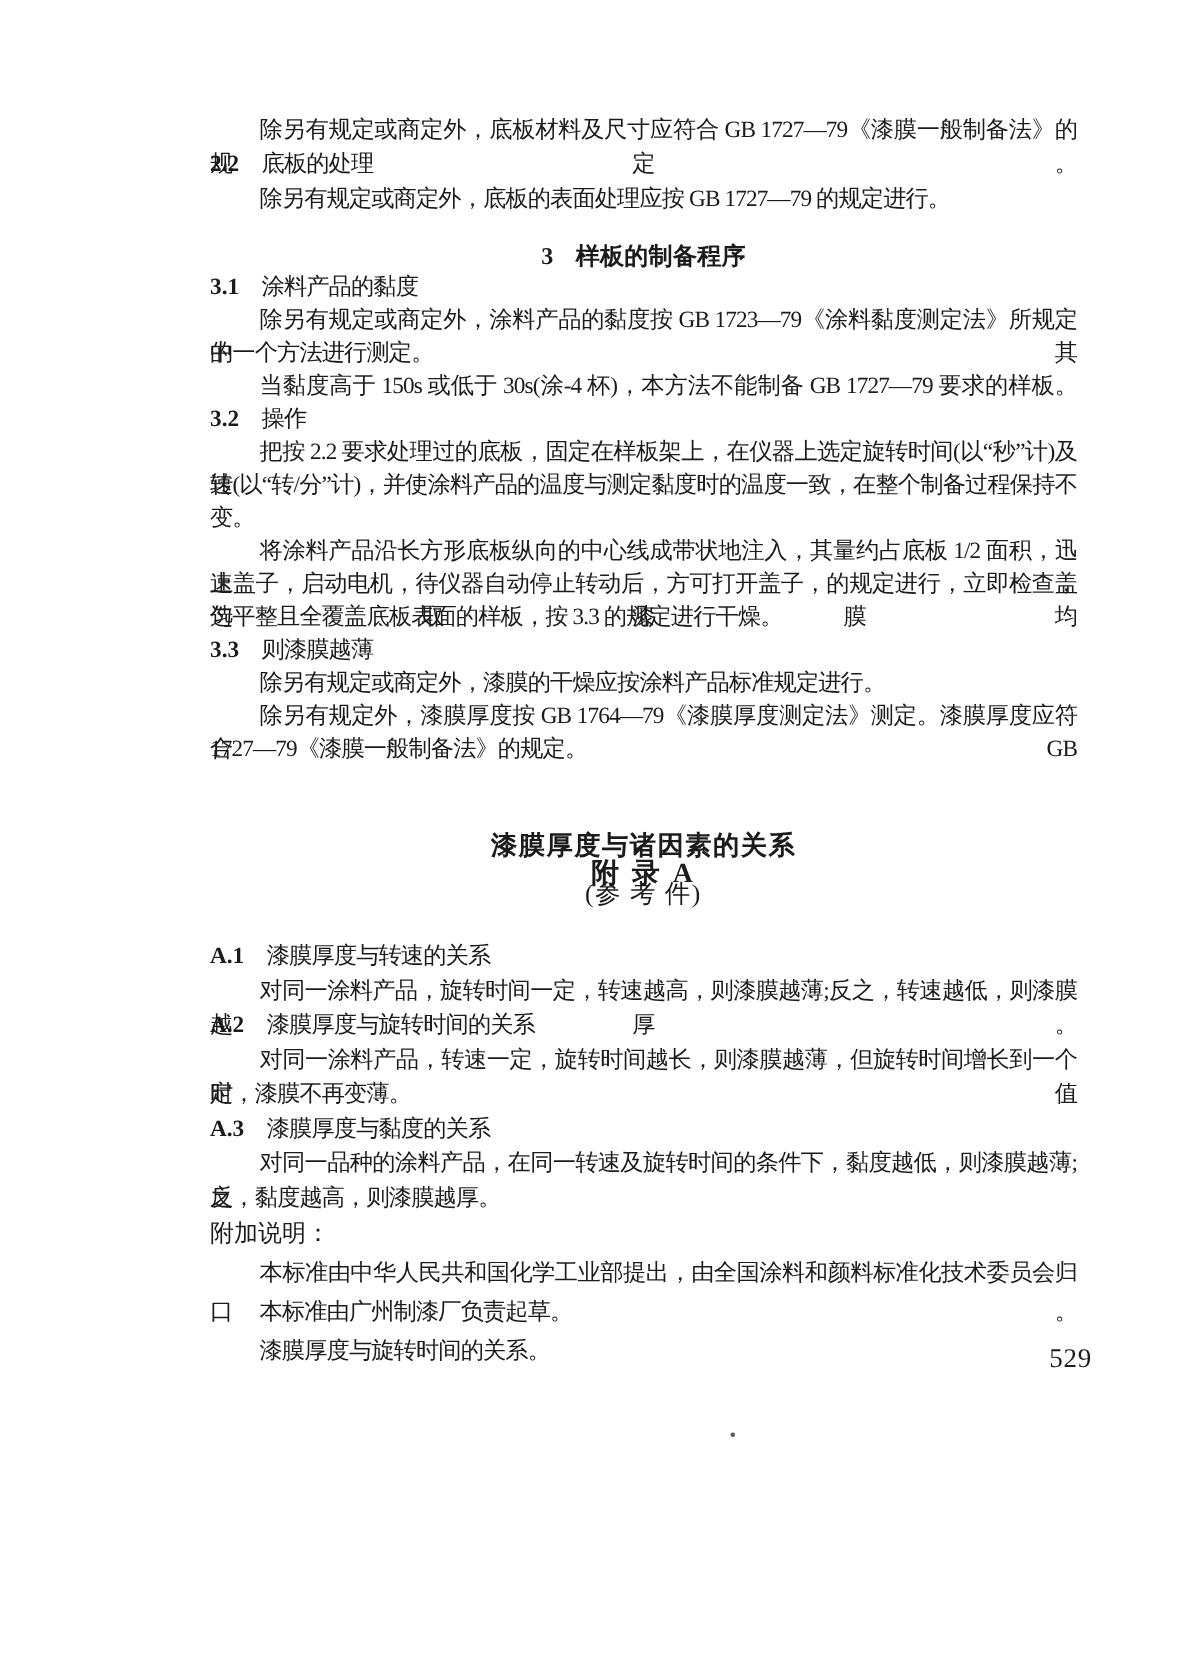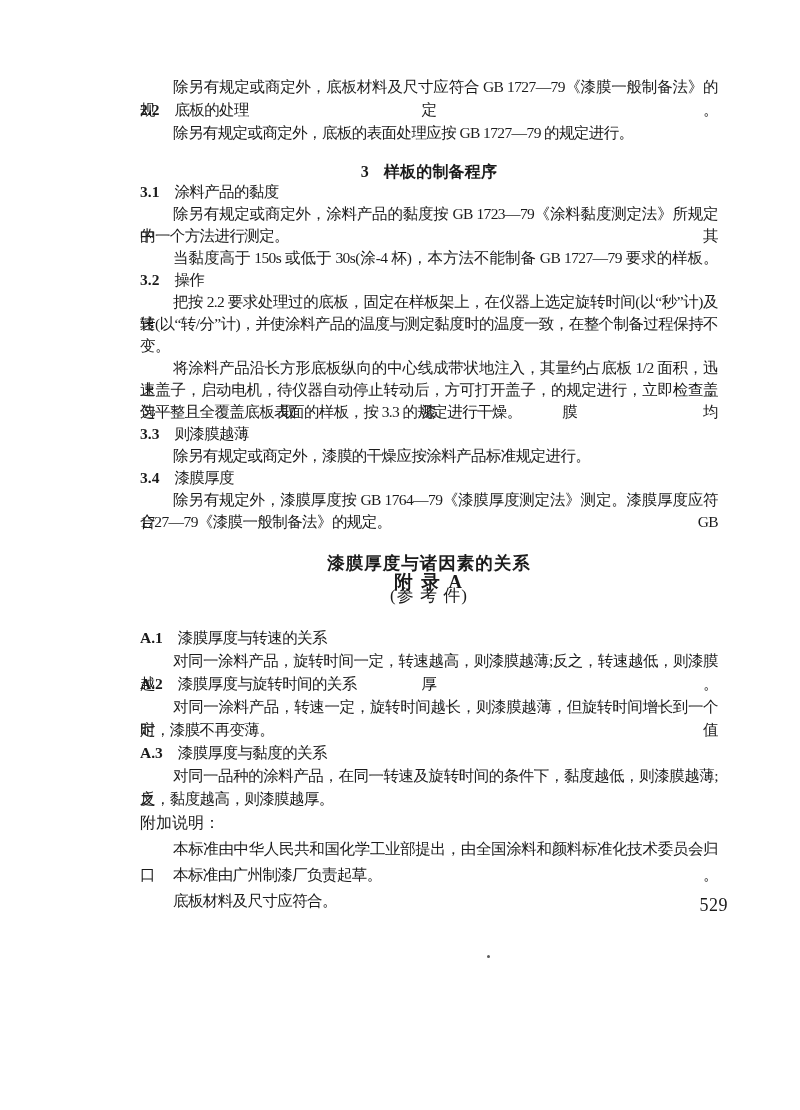--- a/index.html
+++ b/index.html
@@ -77,21 +77,20 @@
         <div class="line p j">当黏度高于 150s 或低于 30s(涂-4 杯)，本方法不能制备 GB 1727—79 要求的样板。</div>
         <div class="line h"><b class="cnum">3.2</b><span>操作</span></div>
         <div class="line p j">把按 2.2 要求处理过的底板，固定在样板架上，在仪器上选定旋转时间(以“秒”计)及转</div>
         <div class="line j">速(以“转/分”计)，并使涂料产品的温度与测定黏度时的温度一致，在整个制备过程保持不</div>
         <div class="line ">变。</div>
         <div class="line p j">将涂料产品沿长方形底板纵向的中心线成带状地注入，其量约占底板 1/2 面积，迅速盖</div>
         <div class="line j">上盖子，启动电机，待仪器自动停止转动后，方可打开盖子，的规定进行，立即检查，选取漆膜均</div>
         <div class="line ">匀平整且全覆盖底板表面的样板，按 3.3 的规定进行干燥。</div>
         <div class="line h"><b class="cnum">3.3</b><span>则漆膜越薄</span></div>
         <div class="line p">除另有规定或商定外，漆膜的干燥应按涂料产品标准规定进行。</div>
-        <div class="line h"><b class="cnum">3.4</b><span>漆膜厚度</span></div>
         <div class="line p j">除另有规定外，漆膜厚度按 GB 1764—79《漆膜厚度测定法》测定。漆膜厚度应符合 GB</div>
         <div class="line ">1727—79《漆膜一般制备法》的规定。</div>
       </div>
 
     <div class="apx-label">附  录  A</div>
     <div class="apx-title">漆膜厚度与诸因素的关系</div>
     <div class="apx-sub">(参  考  件)</div>
 
     <div class="col" id="app-clauses" style="top:626px;">
         <div class="line h"><b class="cnum">A.1</b><span>漆膜厚度与转速的关系</span></div>
@@ -102,21 +101,21 @@
         <div class="line h"><b class="cnum">A.3</b><span>漆膜厚度与黏度的关系</span></div>
         <div class="line p j">对同一品种的涂料产品，在同一转速及旋转时间的条件下，黏度越低，则漆膜越薄;反</div>
         <div class="line ">之，黏度越高，则漆膜越厚。</div>
       </div>
 
     <div class="col" id="note" style="top:810px;">
       <div class="line note-head">附加说明：</div>
       <div>
           <div class="line p j">本标准由中华人民共和国化学工业部提出，由全国涂料和颜料标准化技术委员会归口。</div>
           <div class="line p">本标准由广州制漆厂负责起草。</div>
-          <div class="line p">底板材料及尺寸应符合。</div>
+          <div class="line p">漆膜厚度与旋转时间的关系。</div>
         </div>
     </div>
 
     <div class="pagenum">529</div>
 
     <div class="speck"></div>
   </div>
 </div>
 
 </body></html>

